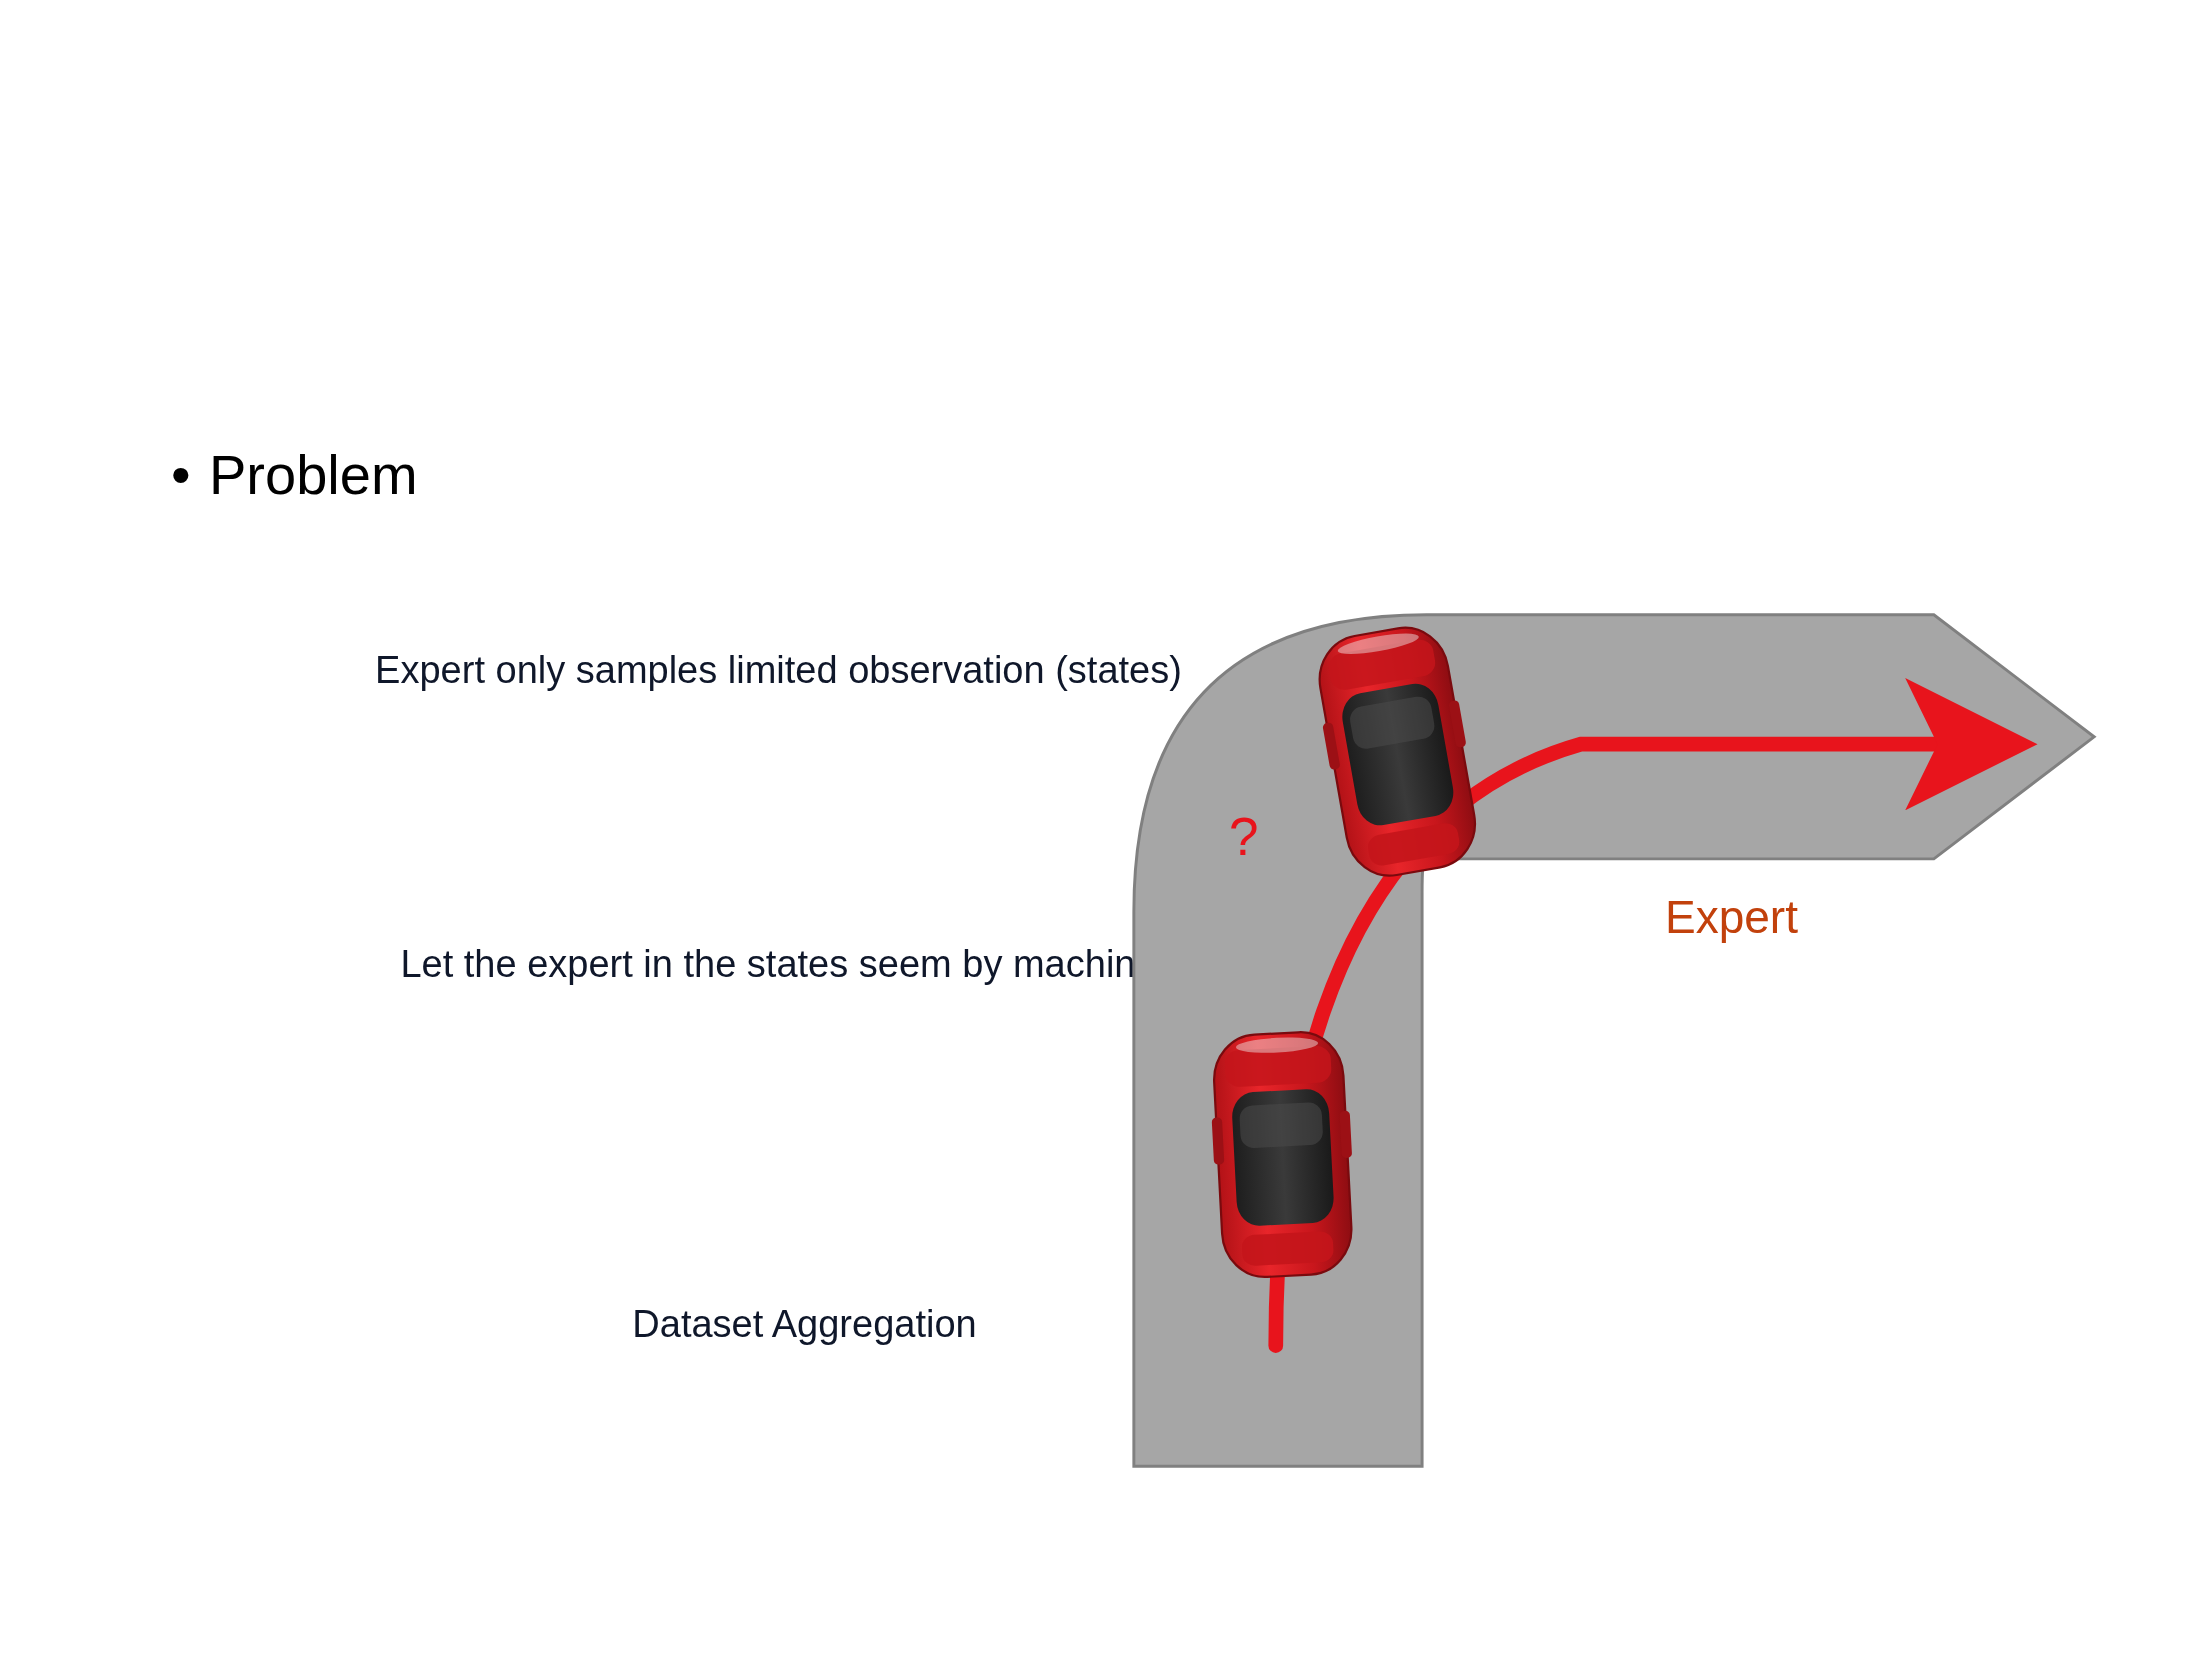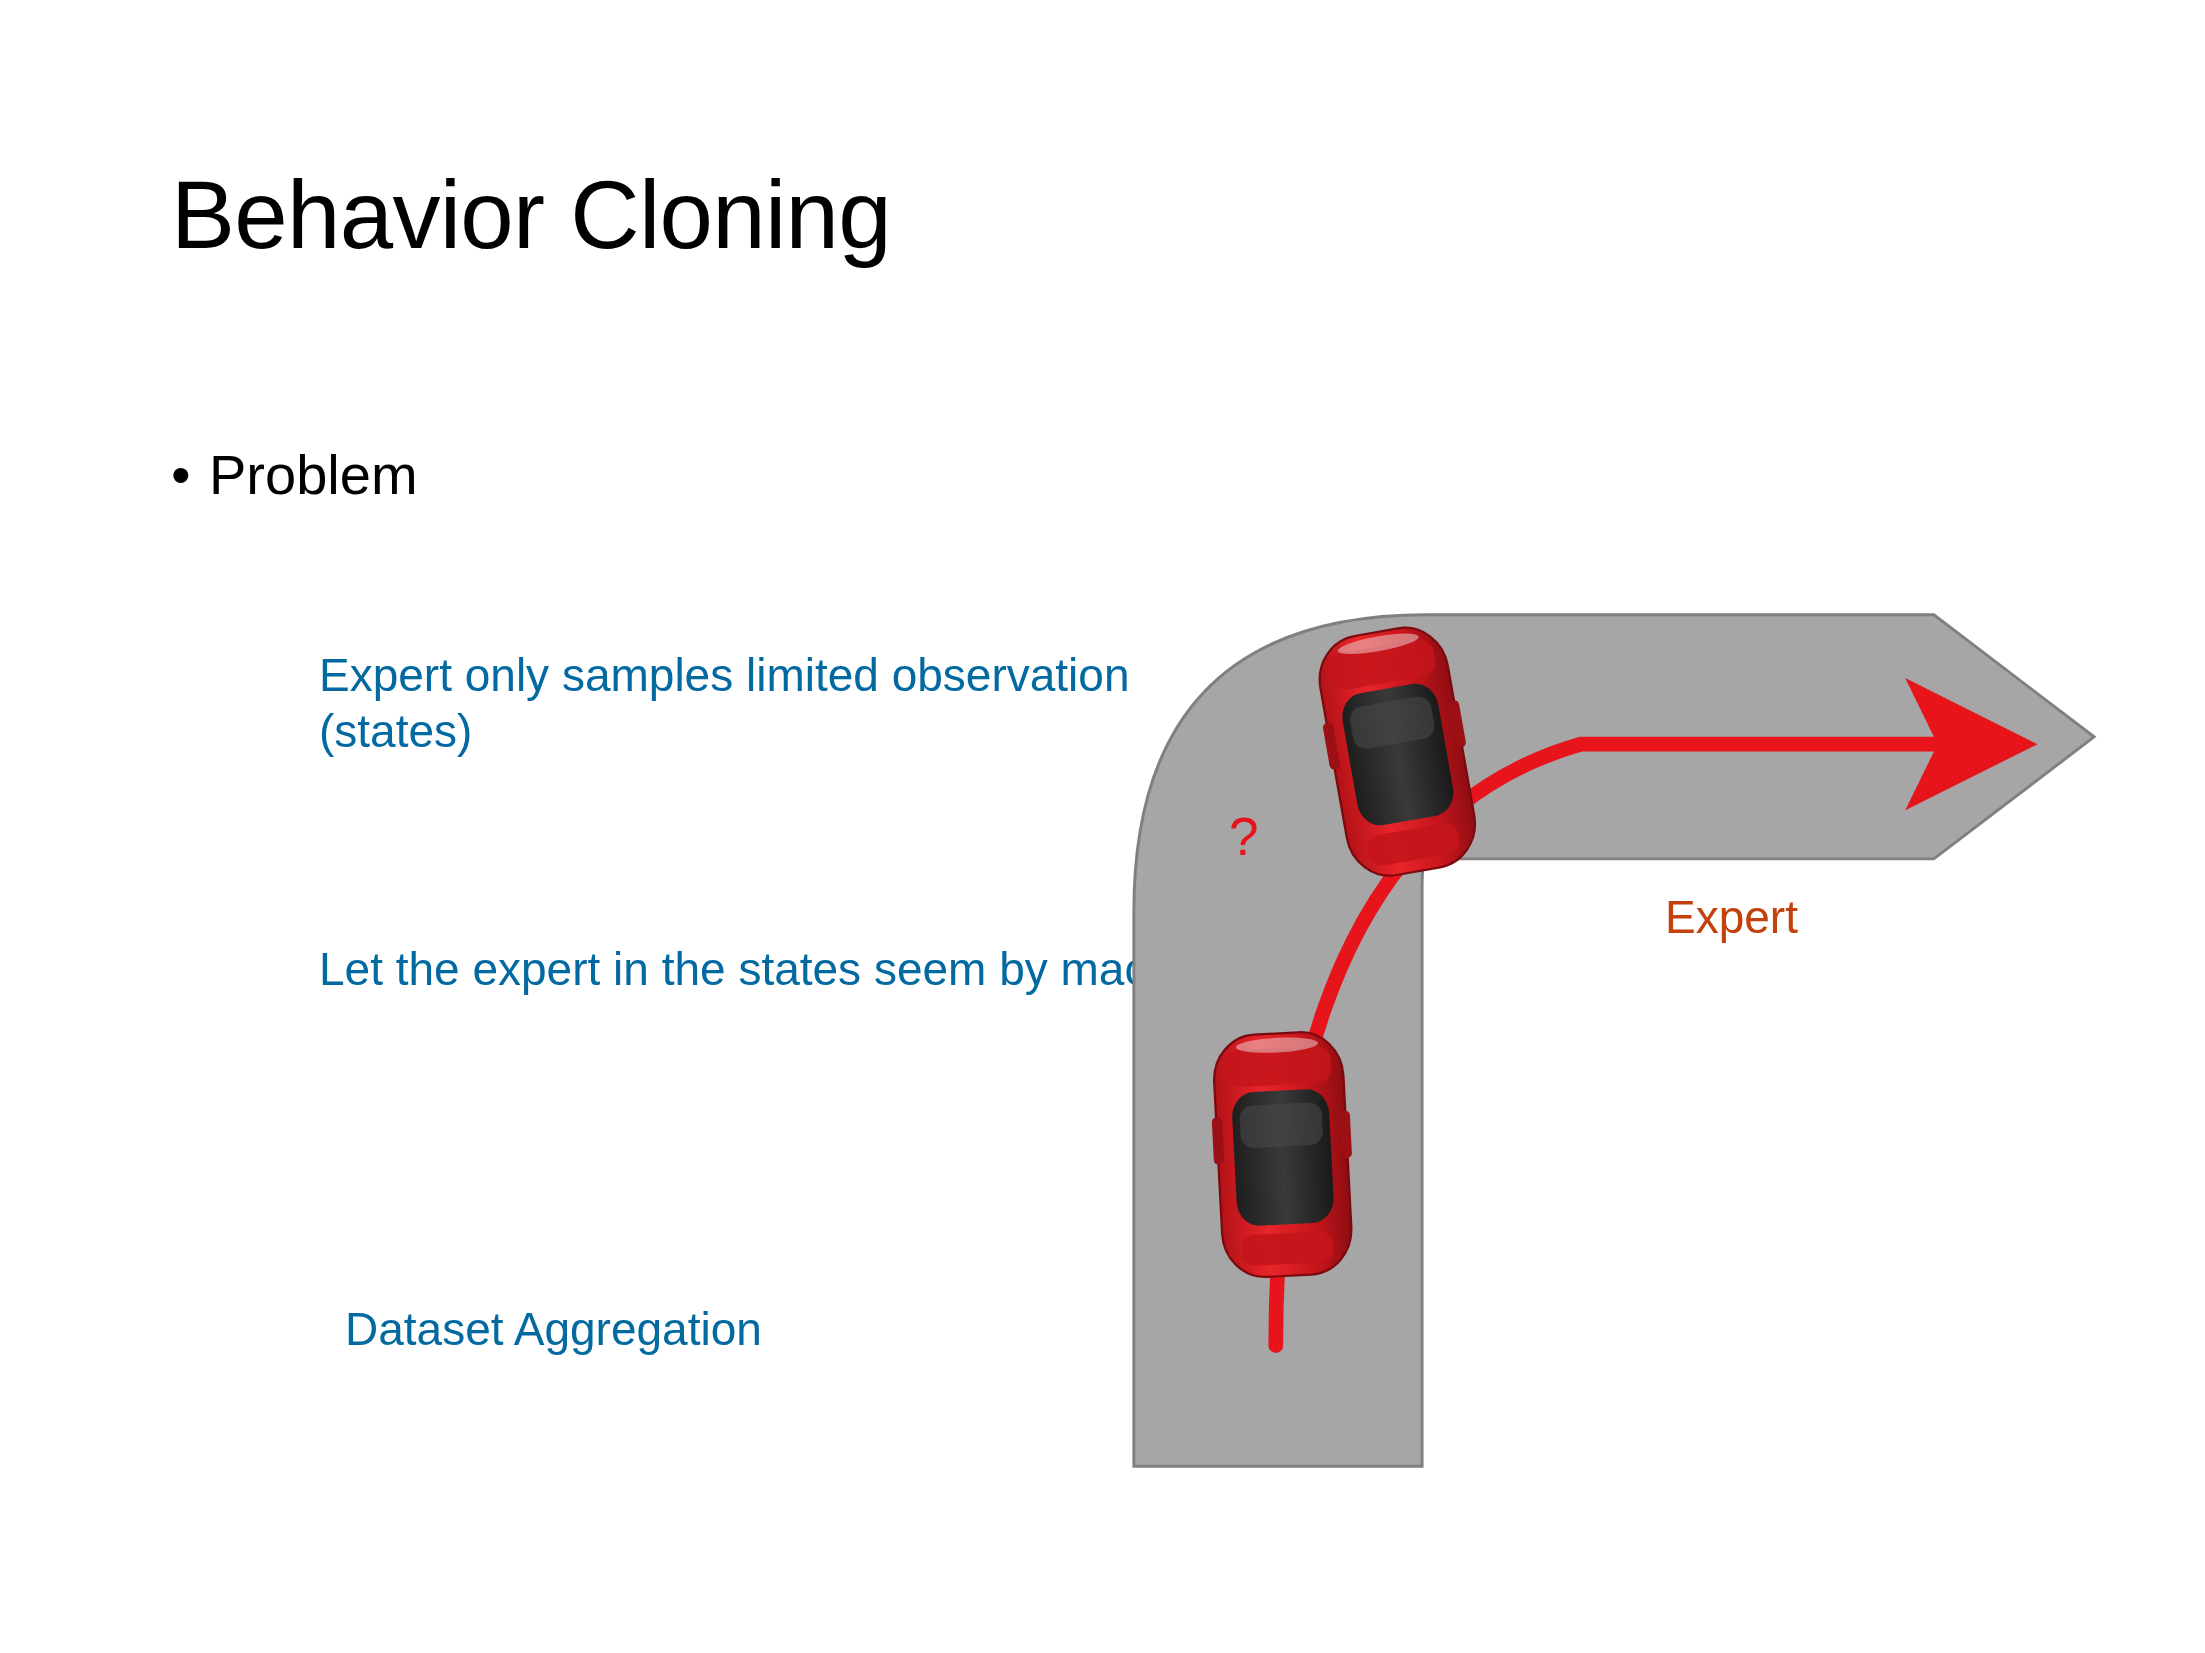--- a/index.html
+++ b/index.html
@@ -54,24 +54,25 @@
   }
   .bullet-text {
     font-size: 56px;
     line-height: 1;
   }
 
   
   .sub-block {
     position: absolute;
     left: 319px;
-    font-size: 46px;
+    font-size: 38px;
     line-height: 1.22;
-    color: #0369a1;
+    color: #0f172a;
     width: 919px;
+    text-align: center;
   }
   .sub-1 { top: 647px; }
   .sub-2 { top: 941px; }
   .sub-3 { top: 1301px; margin-left: 26px; }
 
   
   .figure {
     position: absolute;
     left: 1125px;
     top: 603px;
@@ -96,21 +97,20 @@
     font-size: 53px;
     color: #e8141c;
     line-height: 1;
   }
 </style>
 </head>
 <body>
 
 <div class="slide">
 
-  <div class="slide-title">Behavior Cloning</div>
 
   <div class="bullet-row">
     <span class="bullet-dot">•</span>
     <span class="bullet-text">Problem</span>
   </div>
 
   <div class="sub-block sub-1">Expert only samples limited observation (states)</div>
 
   <div class="sub-block sub-2">Let the expert in the states seem by machine</div>
 

